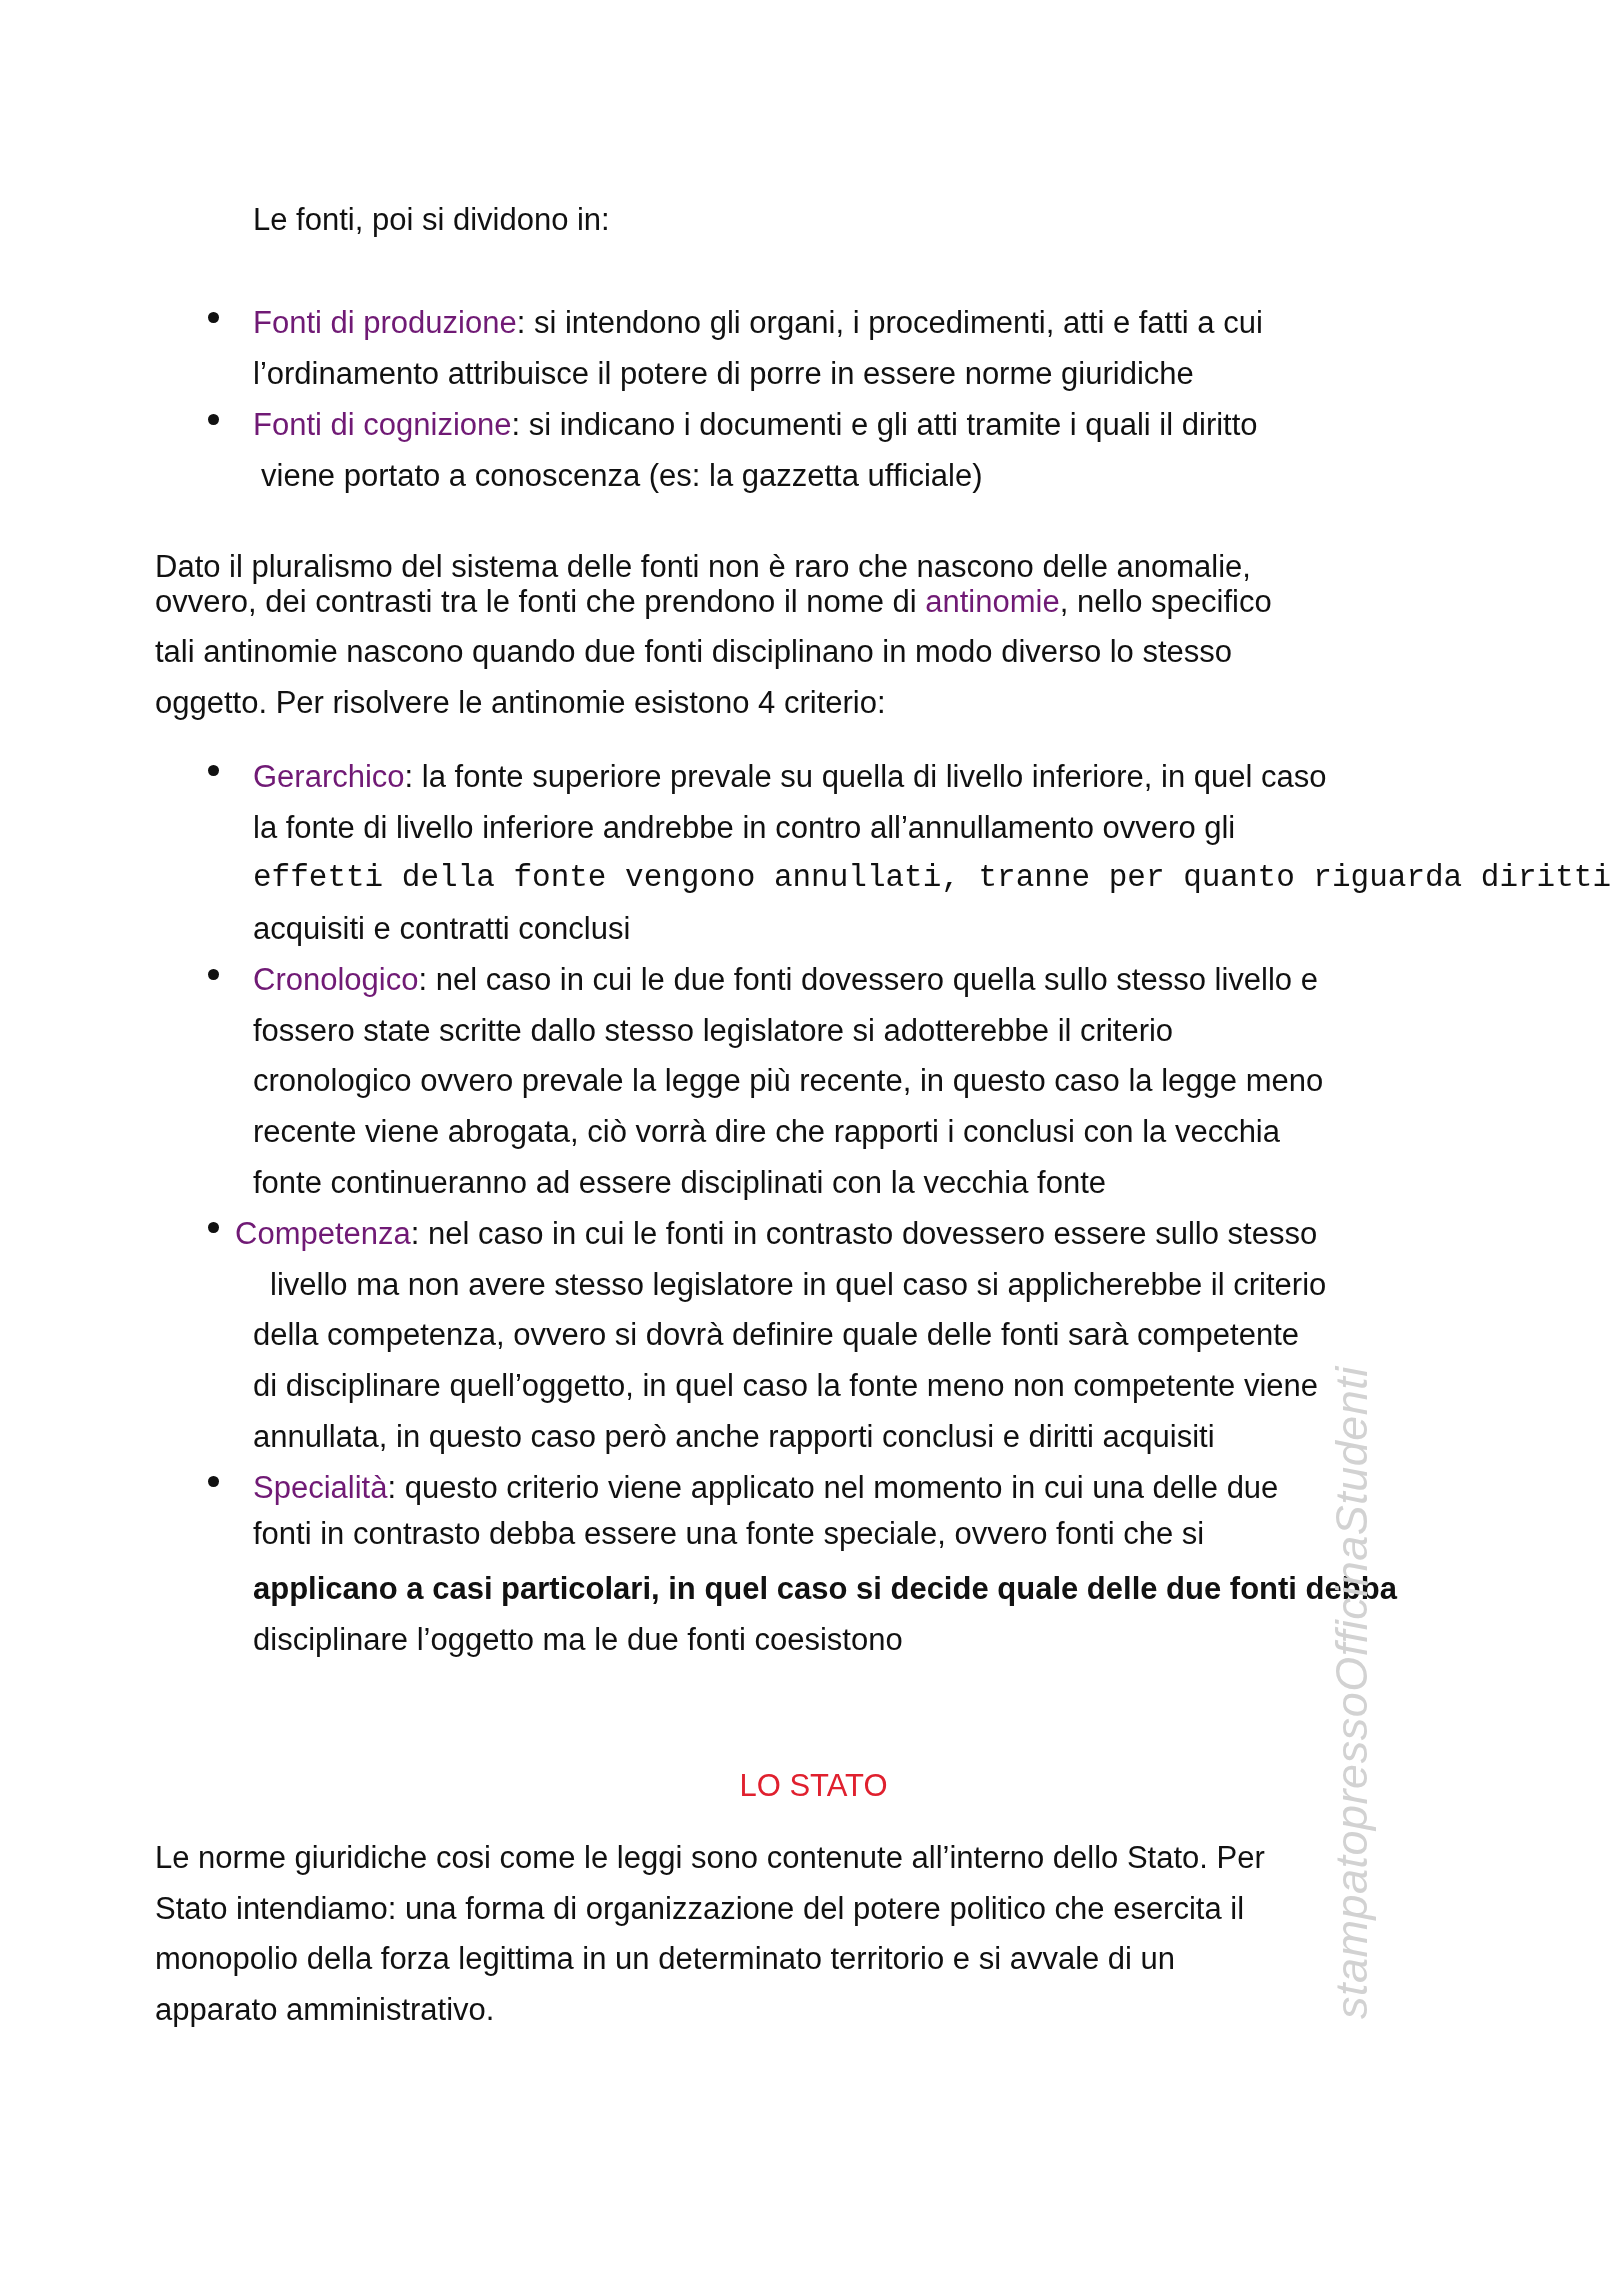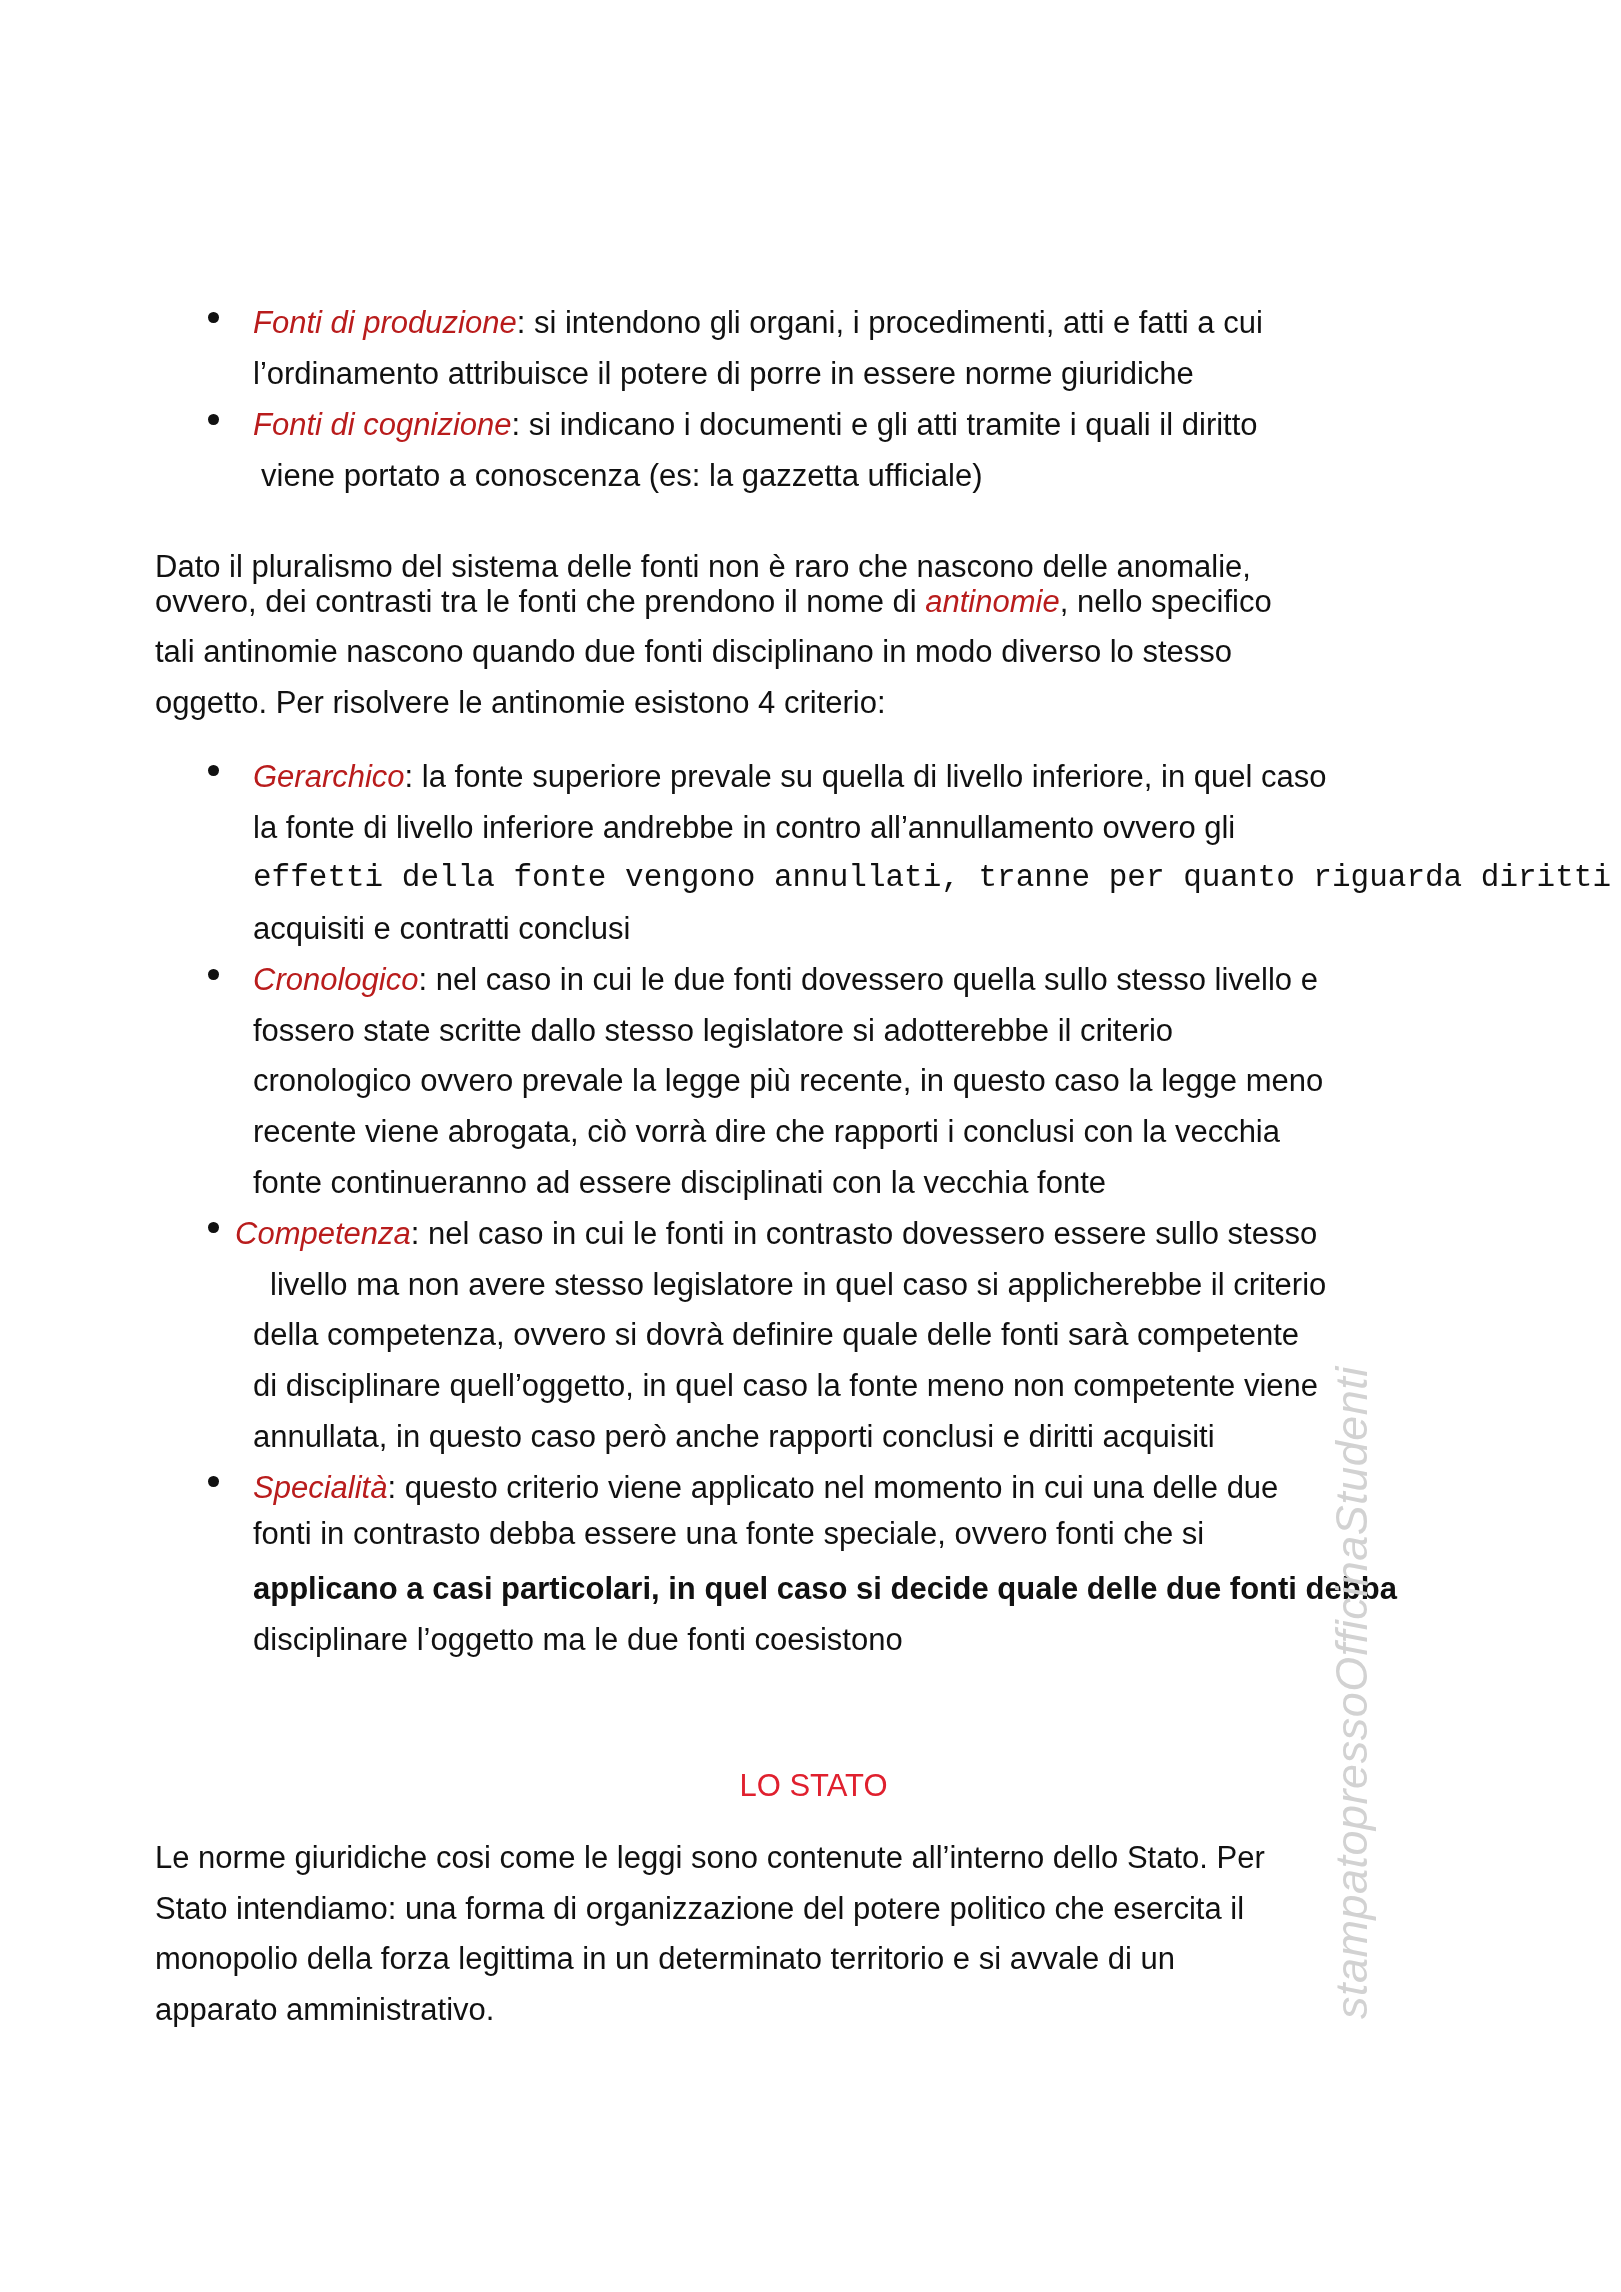--- a/index.html
+++ b/index.html
@@ -1,30 +1,31 @@
 <!DOCTYPE html>
 <html><head>
 <meta charset="utf-8">
 <style>
   html, body { margin: 0; padding: 0; background: #ffffff; }
   body { width: 1621px; height: 2293px; position: relative; overflow: hidden;
          font-family: "Liberation Sans", "DejaVu Sans", sans-serif; color: #111111; }
   .page { position: absolute; left: 0; top: 0; width: 1621px; height: 2293px; background: #fff; }
   .line { position: absolute; white-space: nowrap; font-size: 31px; line-height: 51px; height: 51px; }
-  .blue { color: #b91c1c; font-style: italic; }
+  .blue { color: #701a75; }
   .red { color: #E0202E; }
   .bullet { position: absolute; width: 10.8px; height: 10.8px; border-radius: 50%; background: #111; }
   .watermark { position: absolute; left: 1326px; top: 2019px; transform-origin: 0 0; transform: rotate(-90deg);
                font-size: 45px; font-style: italic; color: #d2d2d2; white-space: nowrap; letter-spacing: 0.5px; }
 </style>
 </head>
 <body>
 
 <div class="page">
 
+  <div class="line" style="left:253px; top:194px;">Le fonti, poi si dividono in:</div>
 
   <div>
     <div>
       <span class="bullet" style="left:208px; top:312px;"></span>
       <div class="line" style="left:253px; top:297px;">
         <span class="blue">Fonti di produzione</span><span>: si intendono gli organi, i procedimenti, atti e fatti a cui</span>
       </div>
       <div class="line" style="left:253px; top:348px;">l’ordinamento attribuisce il potere di porre in essere norme giuridiche</div>
     </div>
     <div>

